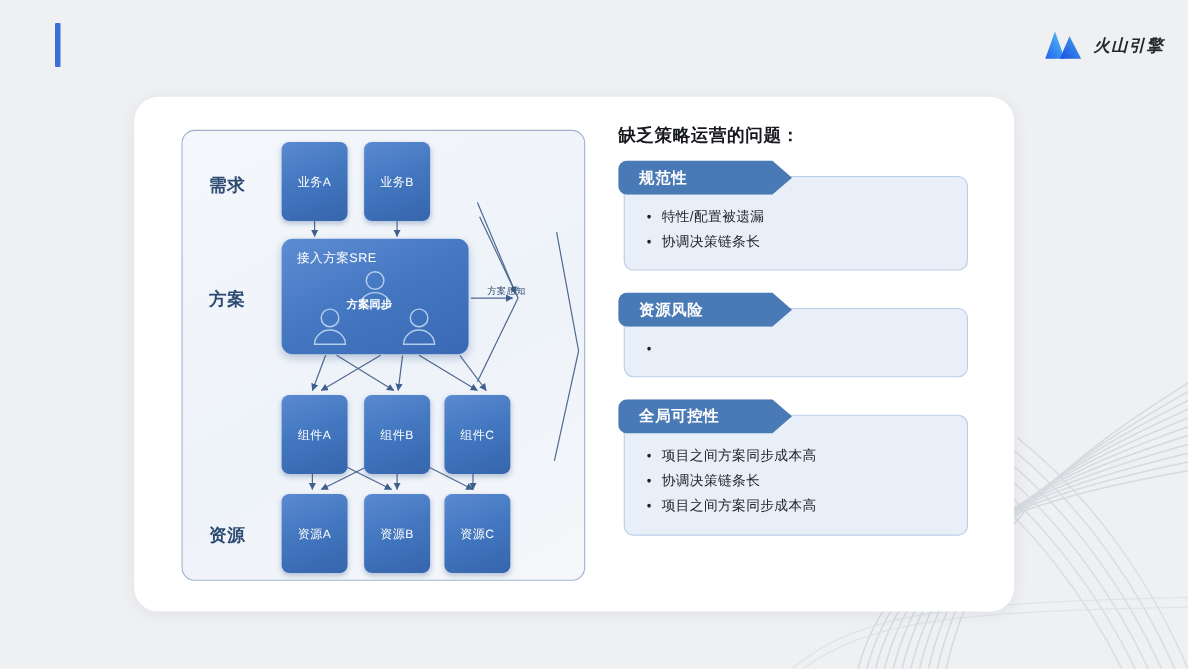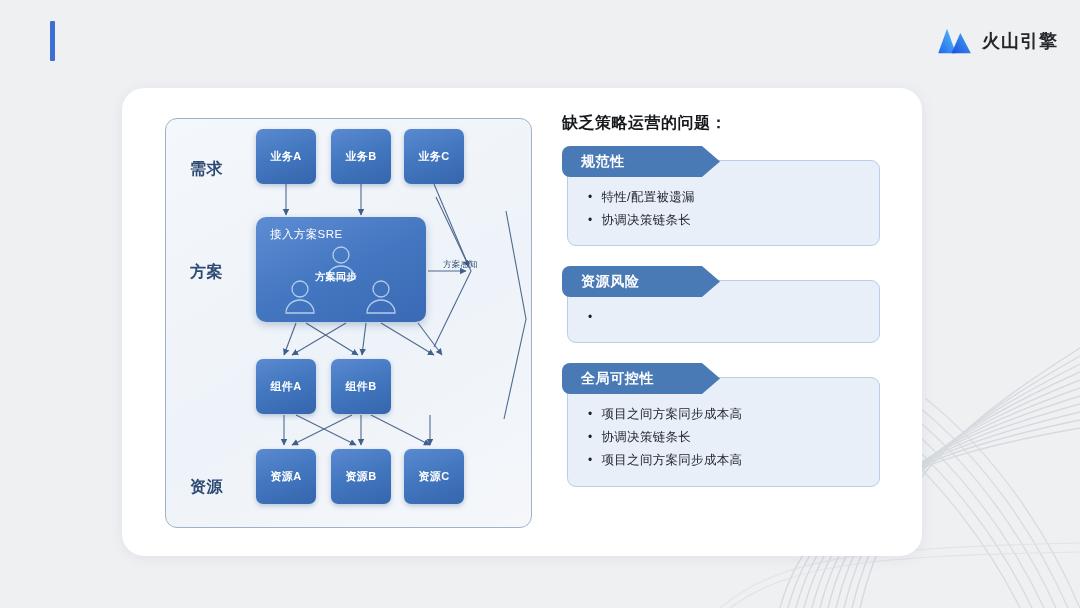--- a/index.html
+++ b/index.html
@@ -16,21 +16,21 @@
   #header{position:absolute;left:0;top:0;width:1080px;height:80px;}
   #title-bar{position:absolute;left:50px;top:21px;width:5px;height:40px;background:#3b6fd4;border-radius:1px;}
   #page-title{
     position:absolute;left:68px;top:18px;
     font-size:30px;font-weight:bold;color:#1c1c20;letter-spacing:.5px;
     white-space:nowrap;
   }
   
   #logo{position:absolute;right:22px;top:24px;height:34px;display:flex;align-items:center;gap:9px;}
   #logo-mark{width:36px;height:30px;flex:0 0 auto;}
-  #logo-text{font-size:18px;font-weight:bold;color:#23262b;letter-spacing:1px;white-space:nowrap;}
+  #logo-text{font-size:15px;font-weight:bold;color:#23262b;letter-spacing:1px;white-space:nowrap;font-style:italic;}
 
   
   #content-card{
     position:absolute;left:122px;top:88px;width:800px;height:468px;
     background:#ffffff;border-radius:22px;
     box-shadow:0 2px 14px rgba(90,110,140,.10);
   }
 
   
   #diagram-pane{
@@ -46,21 +46,21 @@
   }
 
   .node{
     position:absolute;border-radius:7px;
     background:linear-gradient(160deg,#5b8ad1 0%,#4378c0 45%,#3565ad 100%);
     box-shadow:0 2px 5px rgba(50,85,140,.30);
     color:#fff;font-size:11px;letter-spacing:.4px;
     display:flex;align-items:center;justify-content:center;
     white-space:nowrap;
   }
-  .node-sm{width:60px;height:55px;font-weight:bold;}
+  .node-sm{width:60px;height:72px;}
 
   #sre-box{
     position:absolute;left:90px;top:98px;width:170px;height:105px;border-radius:10px;
     background:linear-gradient(155deg,#5d8cd3 0%,#4477c1 50%,#3a69b4 100%);
     box-shadow:0 3px 8px rgba(50,85,140,.30);
   }
   #sre-title{position:absolute;left:14px;top:10px;color:#fff;font-size:11.5px;letter-spacing:.4px;white-space:nowrap;}
   #sre-people{position:absolute;left:0;top:26px;width:170px;height:79px;}
   #sre-sync{
     position:absolute;left:0;top:53px;width:160px;text-align:center;
@@ -191,41 +191,41 @@
         <path d="M340 92 L360 200 L338 300"></path>
       </g>
     </svg>
 
     <div class="row-label" style="left:24px;top:40px">需求</div>
     <div class="row-label" style="left:24px;top:143px">方案</div>
     <div class="row-label" style="left:24px;top:358px">资源</div>
 
     <div class="node node-sm" style="left:90px;top:10px">业务A</div>
     <div class="node node-sm" style="left:165px;top:10px">业务B</div>
-    <div class="node node-sm" style="left:238px;top:10px">业务C</div>
 
     <div id="sre-box">
       <div id="sre-title">接入方案SRE</div>
       <svg id="sre-people" viewBox="0 0 170 79">
         <g fill="none" stroke="#c9ddf4" stroke-width="1.3" opacity=".85">
           <circle cx="85" cy="12" r="8"></circle>
           <path d="M71 36 a14 13 0 0 1 28 0 z"></path>
           <circle cx="44" cy="46" r="8"></circle>
           <path d="M30 70 a14 13 0 0 1 28 0 z"></path>
           <circle cx="125" cy="46" r="8"></circle>
           <path d="M111 70 a14 13 0 0 1 28 0 z"></path>
         </g>
       </svg>
       <div id="sre-sync">方案同步</div>
     </div>
 
     <div id="edge-label-sense">方案感知</div>
 
     <div class="node node-sm" style="left:90px;top:240px">组件A</div>
     <div class="node node-sm" style="left:165px;top:240px">组件B</div>
+    <div class="node node-sm" style="left:238px;top:240px">组件C</div>
 
     <div class="node node-sm" style="left:90px;top:330px">资源A</div>
     <div class="node node-sm" style="left:165px;top:330px">资源B</div>
     <div class="node node-sm" style="left:238px;top:330px">资源C</div>
   </div>
 
   <div id="right-pane">
     <div id="problems-title">缺乏策略运营的问题：</div>
 
     <div class="prob-card" style="top:33px">

